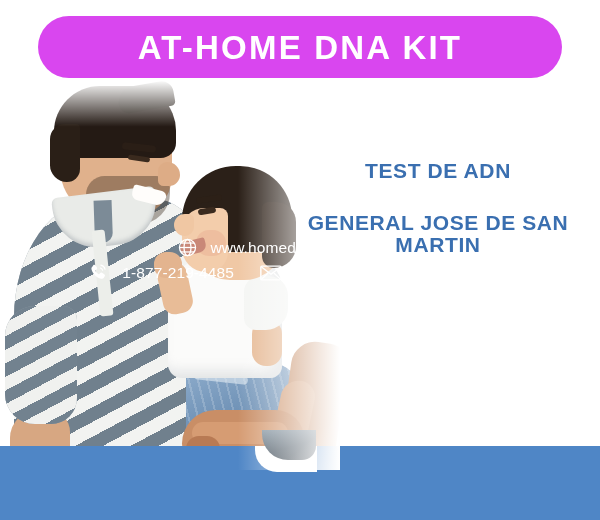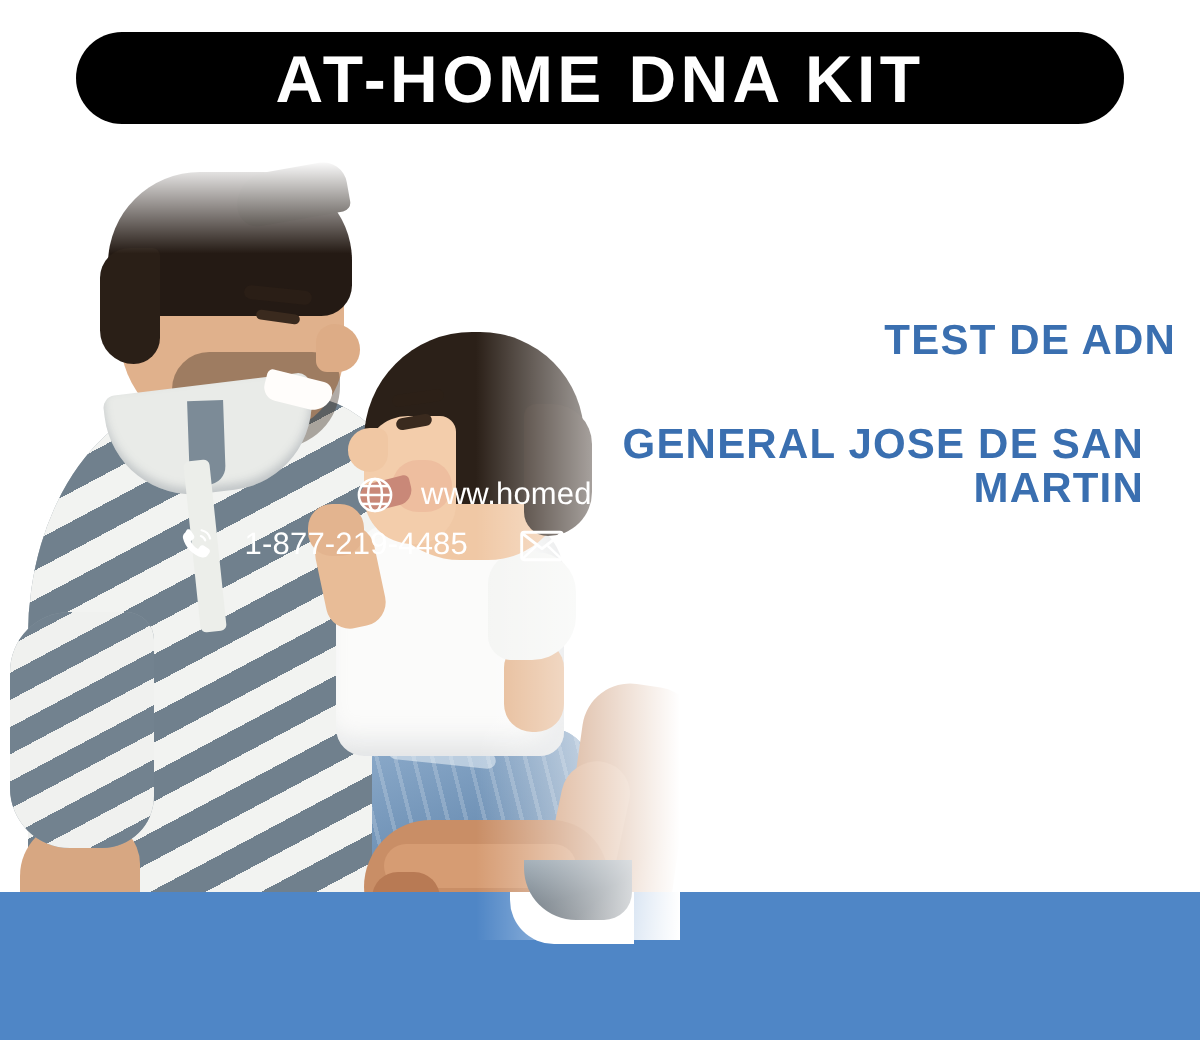--- a/index.html
+++ b/index.html
@@ -19,22 +19,22 @@
     background: #ffffff;
     overflow: hidden;
   }
 
   
   .header-banner {
     position: absolute;
     left: 38px;
     top: 16px;
     width: 524px;
-    height: 46px;
-    background: #000000;
+    height: 62px;
+    background: #d946ef;
     border-radius: 31px;
     box-sizing: border-box;
     display: flex;
     align-items: center;
     justify-content: center;
   }
   .header-title {
     color: #ffffff;
     font-size: 33px;
     font-weight: bold;
@@ -536,21 +536,21 @@
       linear-gradient(to top, rgba(255,255,255,0) 88%, #ffffff 100%),
       radial-gradient(130% 105% at 38% 52%, rgba(255,255,255,0) 56%, rgba(255,255,255,.96) 84%, #ffffff 100%);
   }
 
   
   .headline {
     position: absolute;
     left: 288px;
     top: 160px;
     width: 300px;
-    text-align: right;
+    text-align: center;
     z-index: 40;
   }
   .headline-line {
     color: #3a6fb0;
     font-size: 21px;
     font-weight: bold;
     letter-spacing: 0.6px;
     text-transform: uppercase;
     line-height: 1.05;
     text-shadow: 0 1px 0 rgba(255,255,255,.85);

